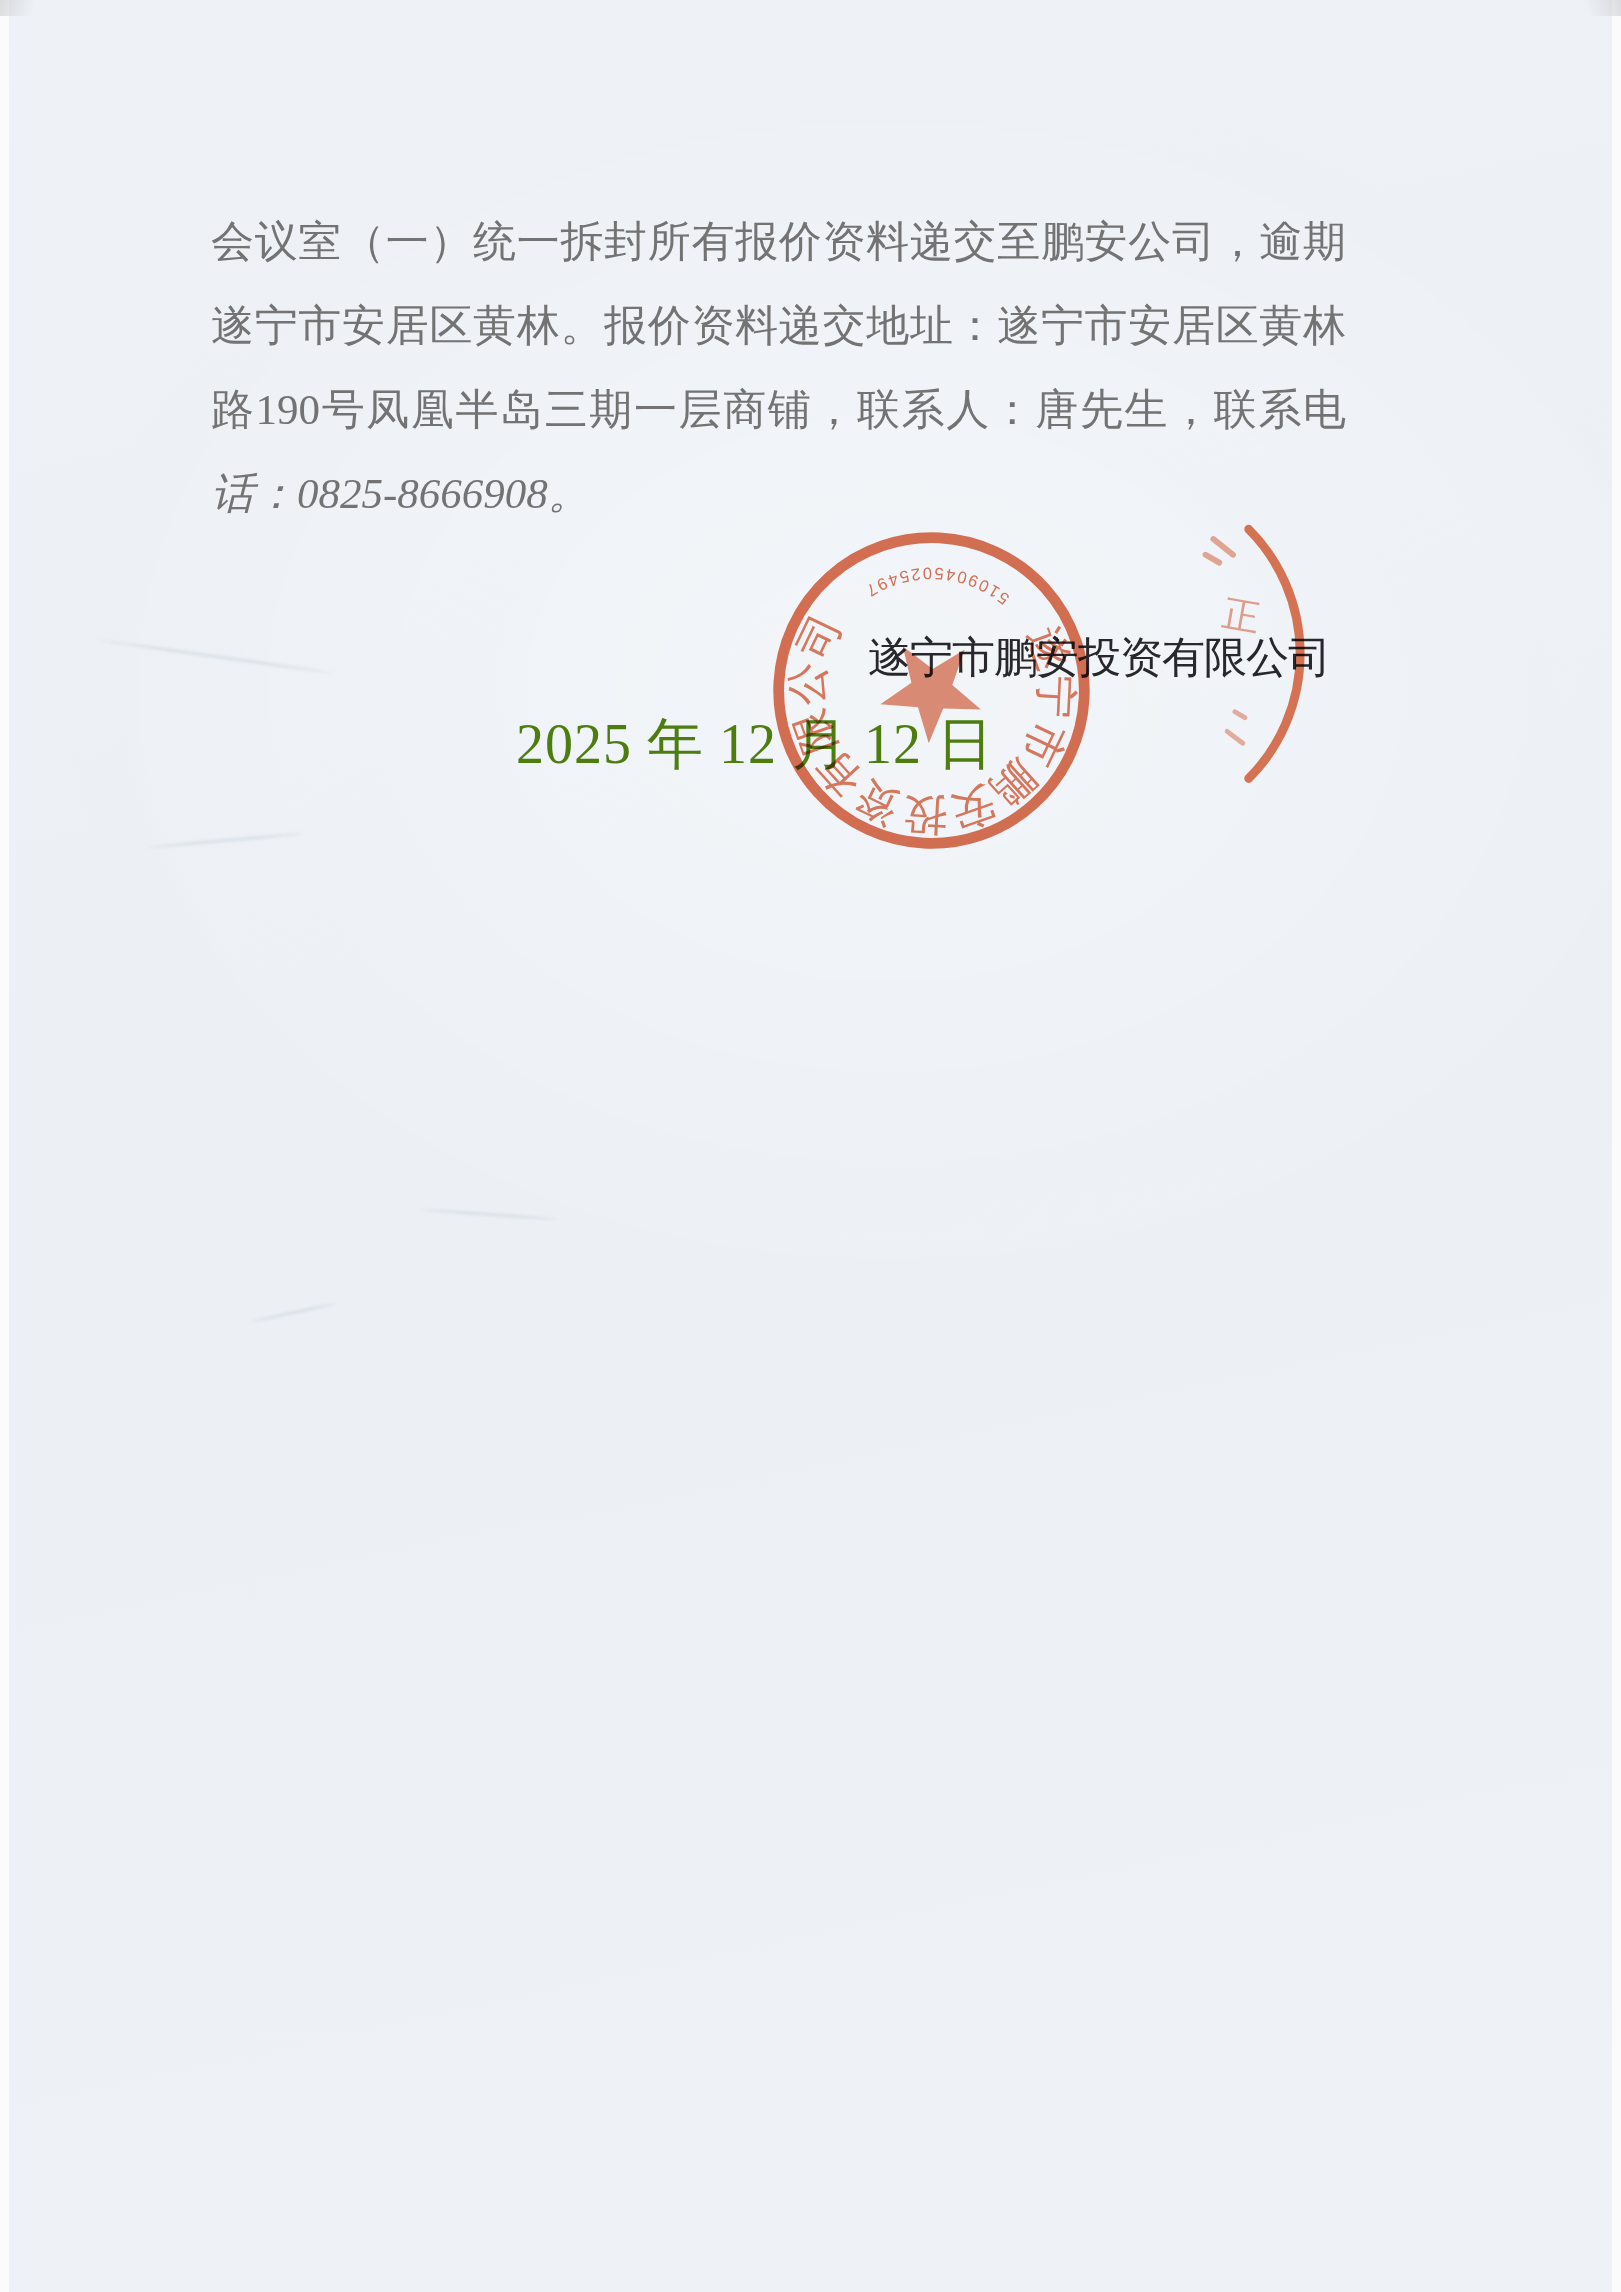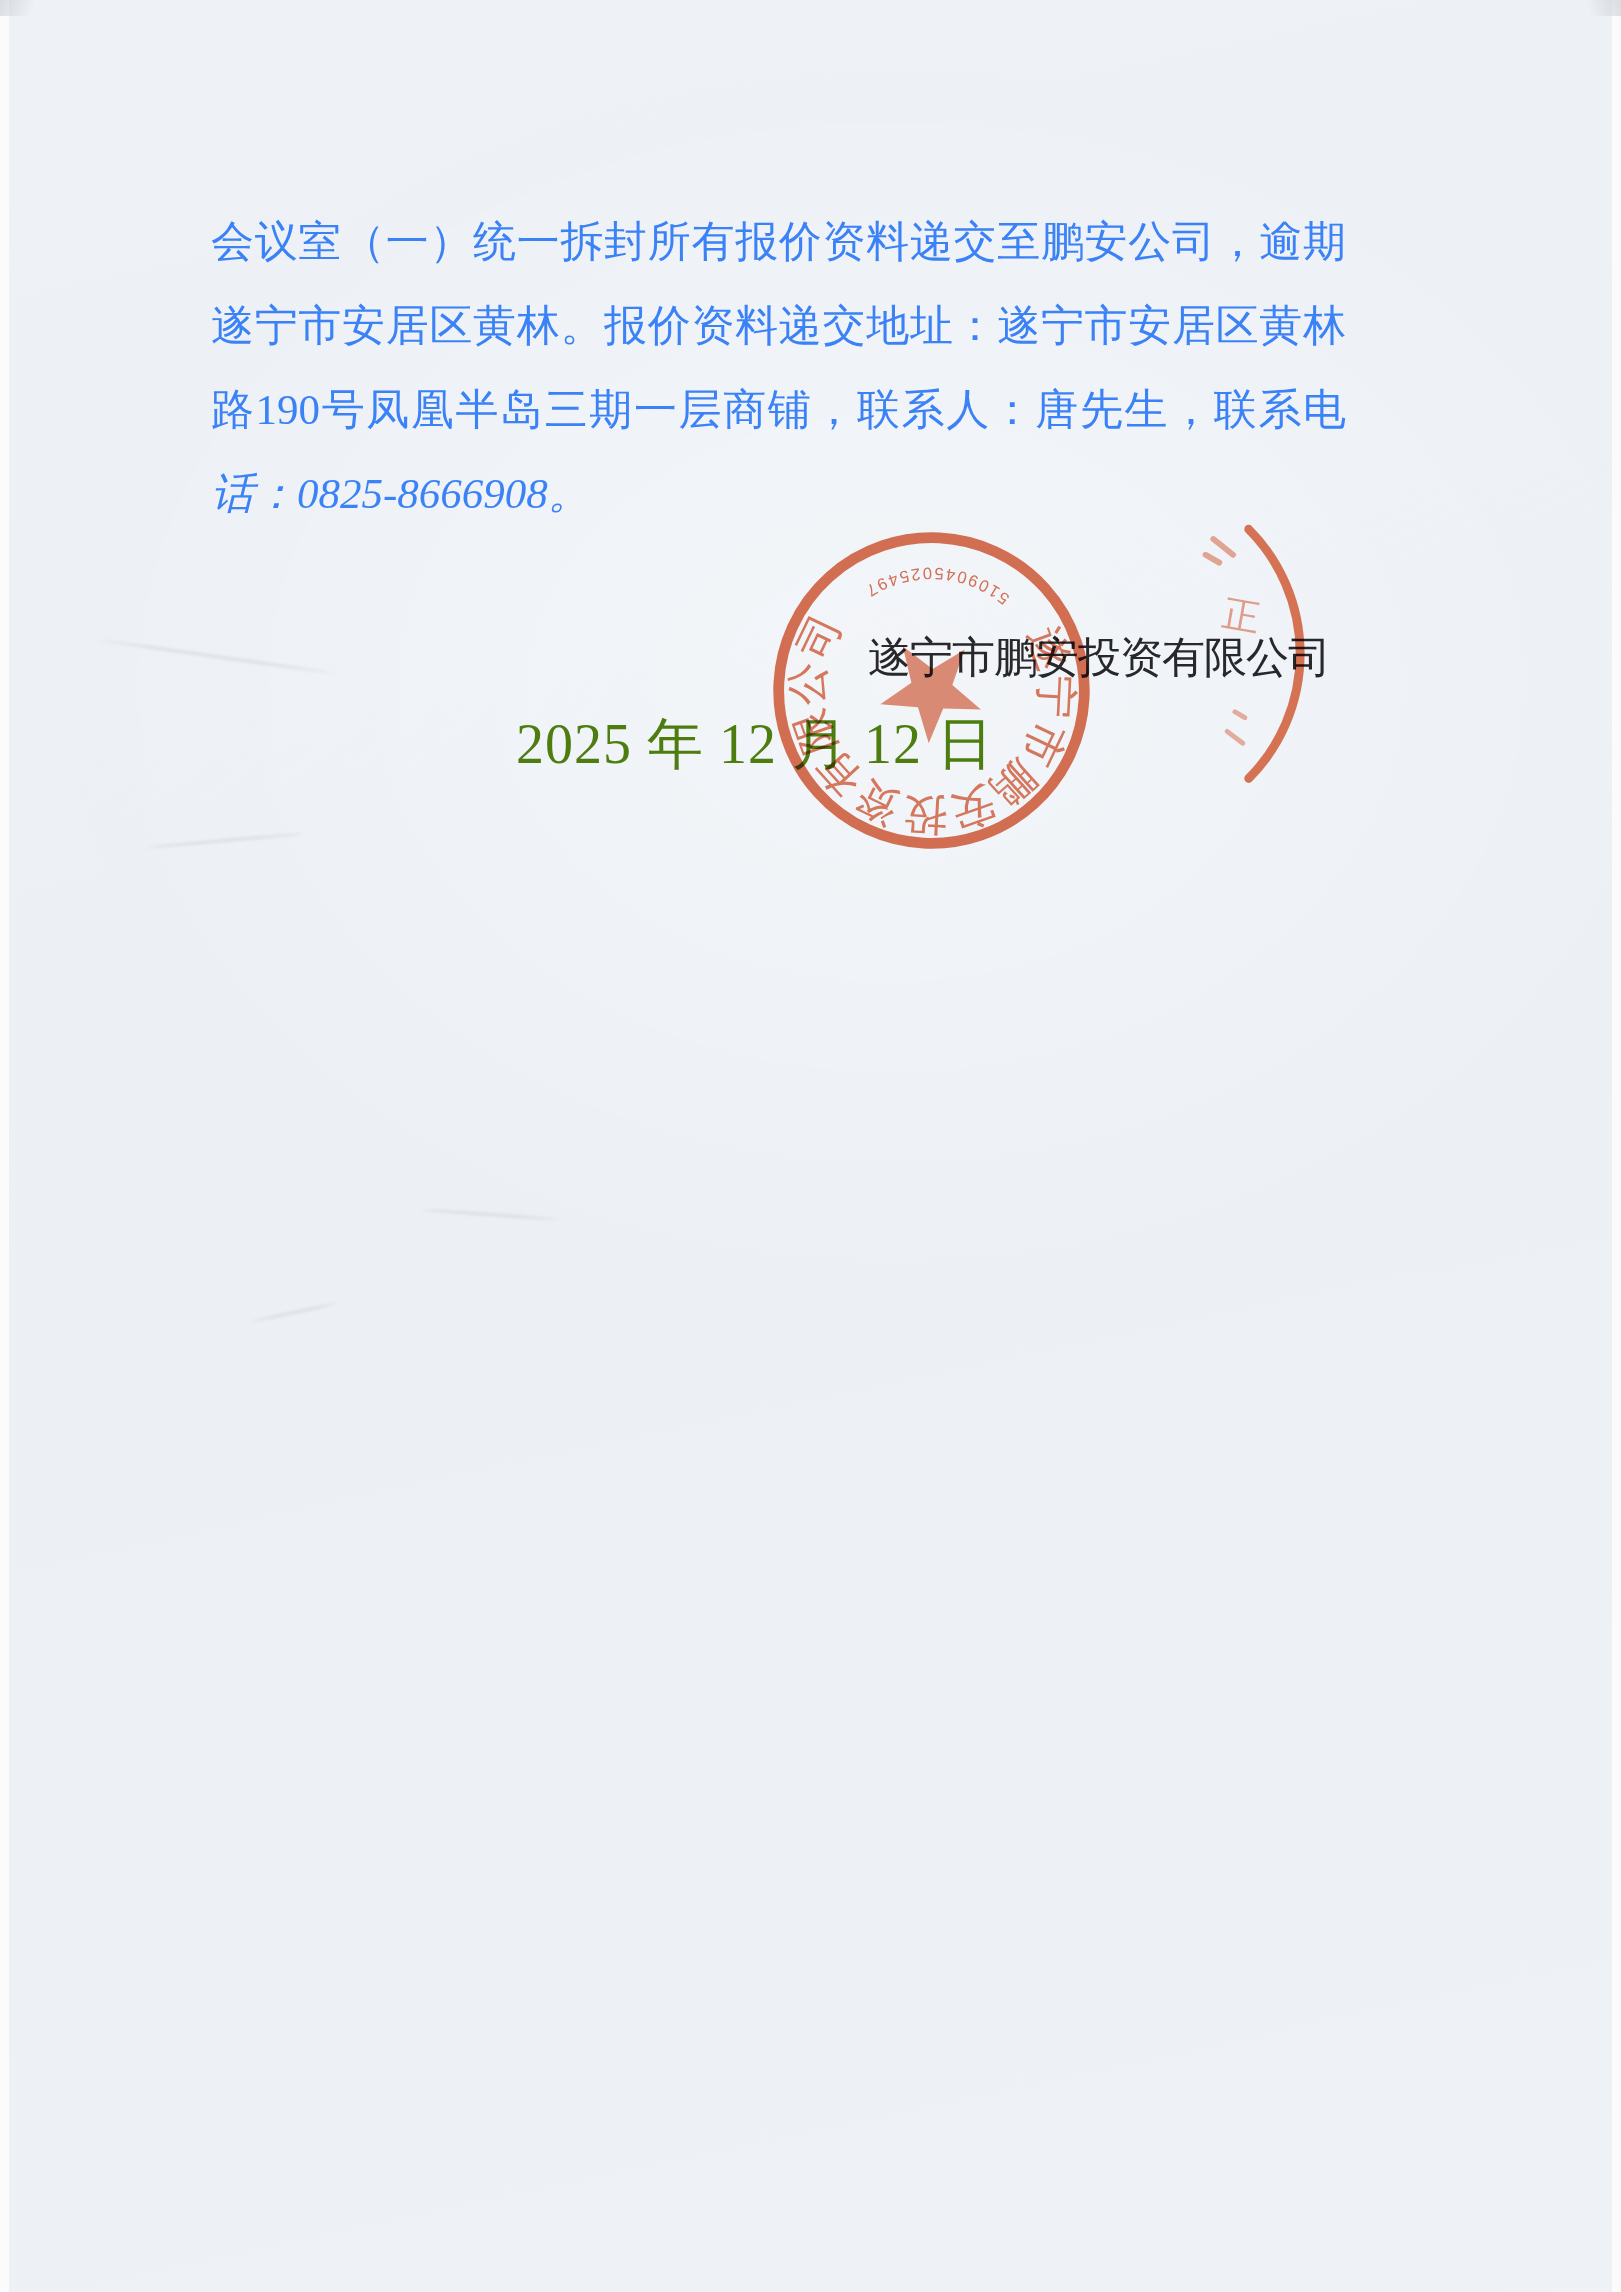--- a/index.html
+++ b/index.html
@@ -8,21 +8,21 @@
   .paper{position:absolute;left:8.8px;top:0;right:8.8px;bottom:0;
          background:
            radial-gradient(ellipse 1176px 882px at 55% 30%, rgba(255,255,255,.35), rgba(255,255,255,0) 70%),
            linear-gradient(168deg,#eef2f7 0%,#ecf0f5 45%,#edf0f5 75%,#eef1f6 100%);}
   .corner-mark{position:absolute;height:15.7px;width:51px;opacity:.65;}
   .corner-mark.tl{left:0;top:0;background:linear-gradient(105deg,#c6cad0 0%,rgba(198,202,208,0) 65%);}
   .corner-mark.tr{right:0;top:0;background:linear-gradient(255deg,#c6cad0 0%,rgba(198,202,208,0) 65%);}
   .crease{position:absolute;height:2.9px;border-radius:50%;
           background:rgba(196,205,215,.5);filter:blur(1.5px);}
   .body-text{position:absolute;left:211px;top:200px;width:1135px;
-             font-size:43px;line-height:84px;color:#3b82f6;
+             font-size:43px;line-height:84px;color:#737373;
              text-align:justify;}
   .body-text .line{white-space:nowrap;text-align:justify;text-align-last:justify;}
   .body-text .line.last{text-align-last:left;white-space:normal;font-style:italic;}
   .sig-company{position:absolute;left:211px;top:627px;width:1119px;
                font-size:43px;line-height:61px;color:#27272c;
                text-align:right;letter-spacing:-1px;}
   .sig-date{position:absolute;left:211px;top:713px;width:1088px;
             font-size:56px;line-height:63px;color:#4d7c0f;
             text-align:center;letter-spacing:1px;}
   svg.seal{position:absolute;mix-blend-mode:multiply;}

